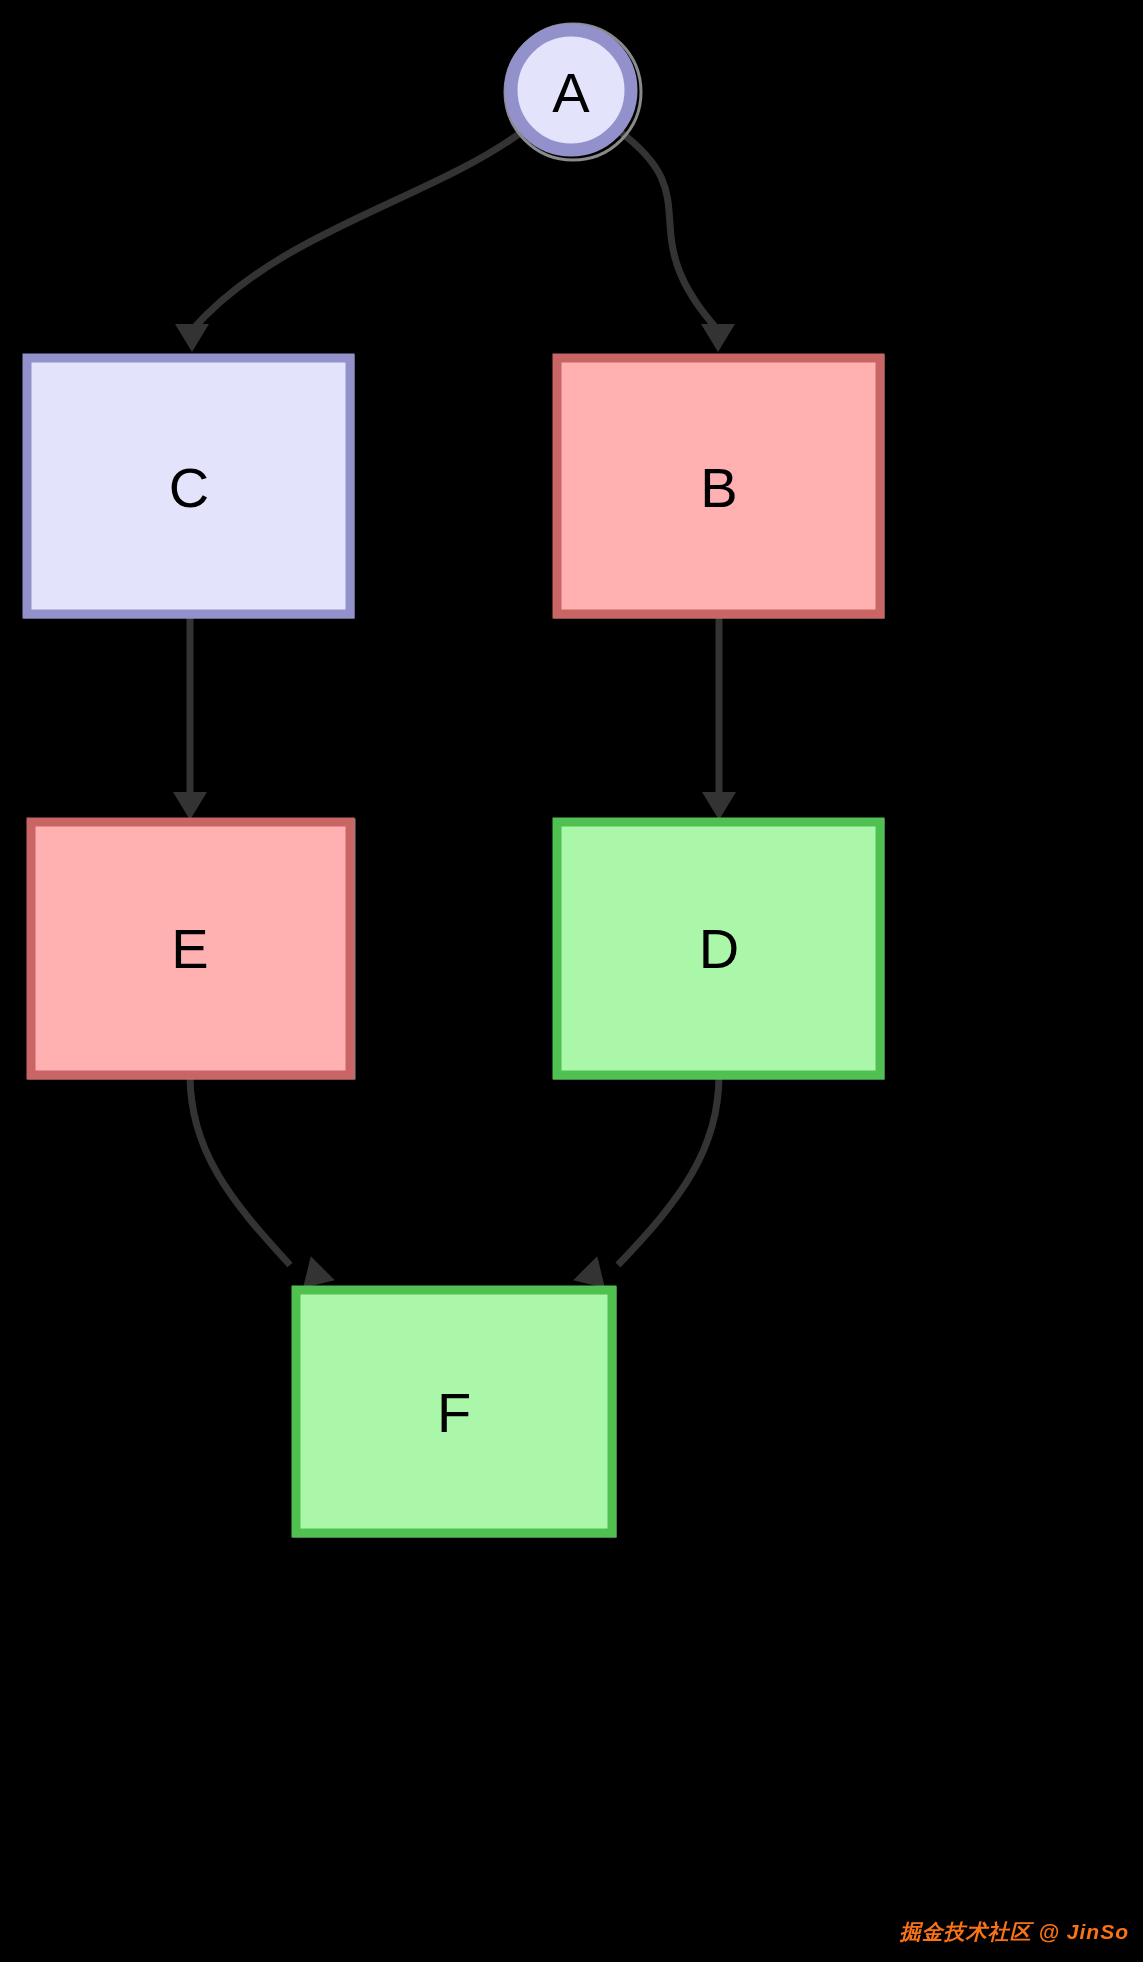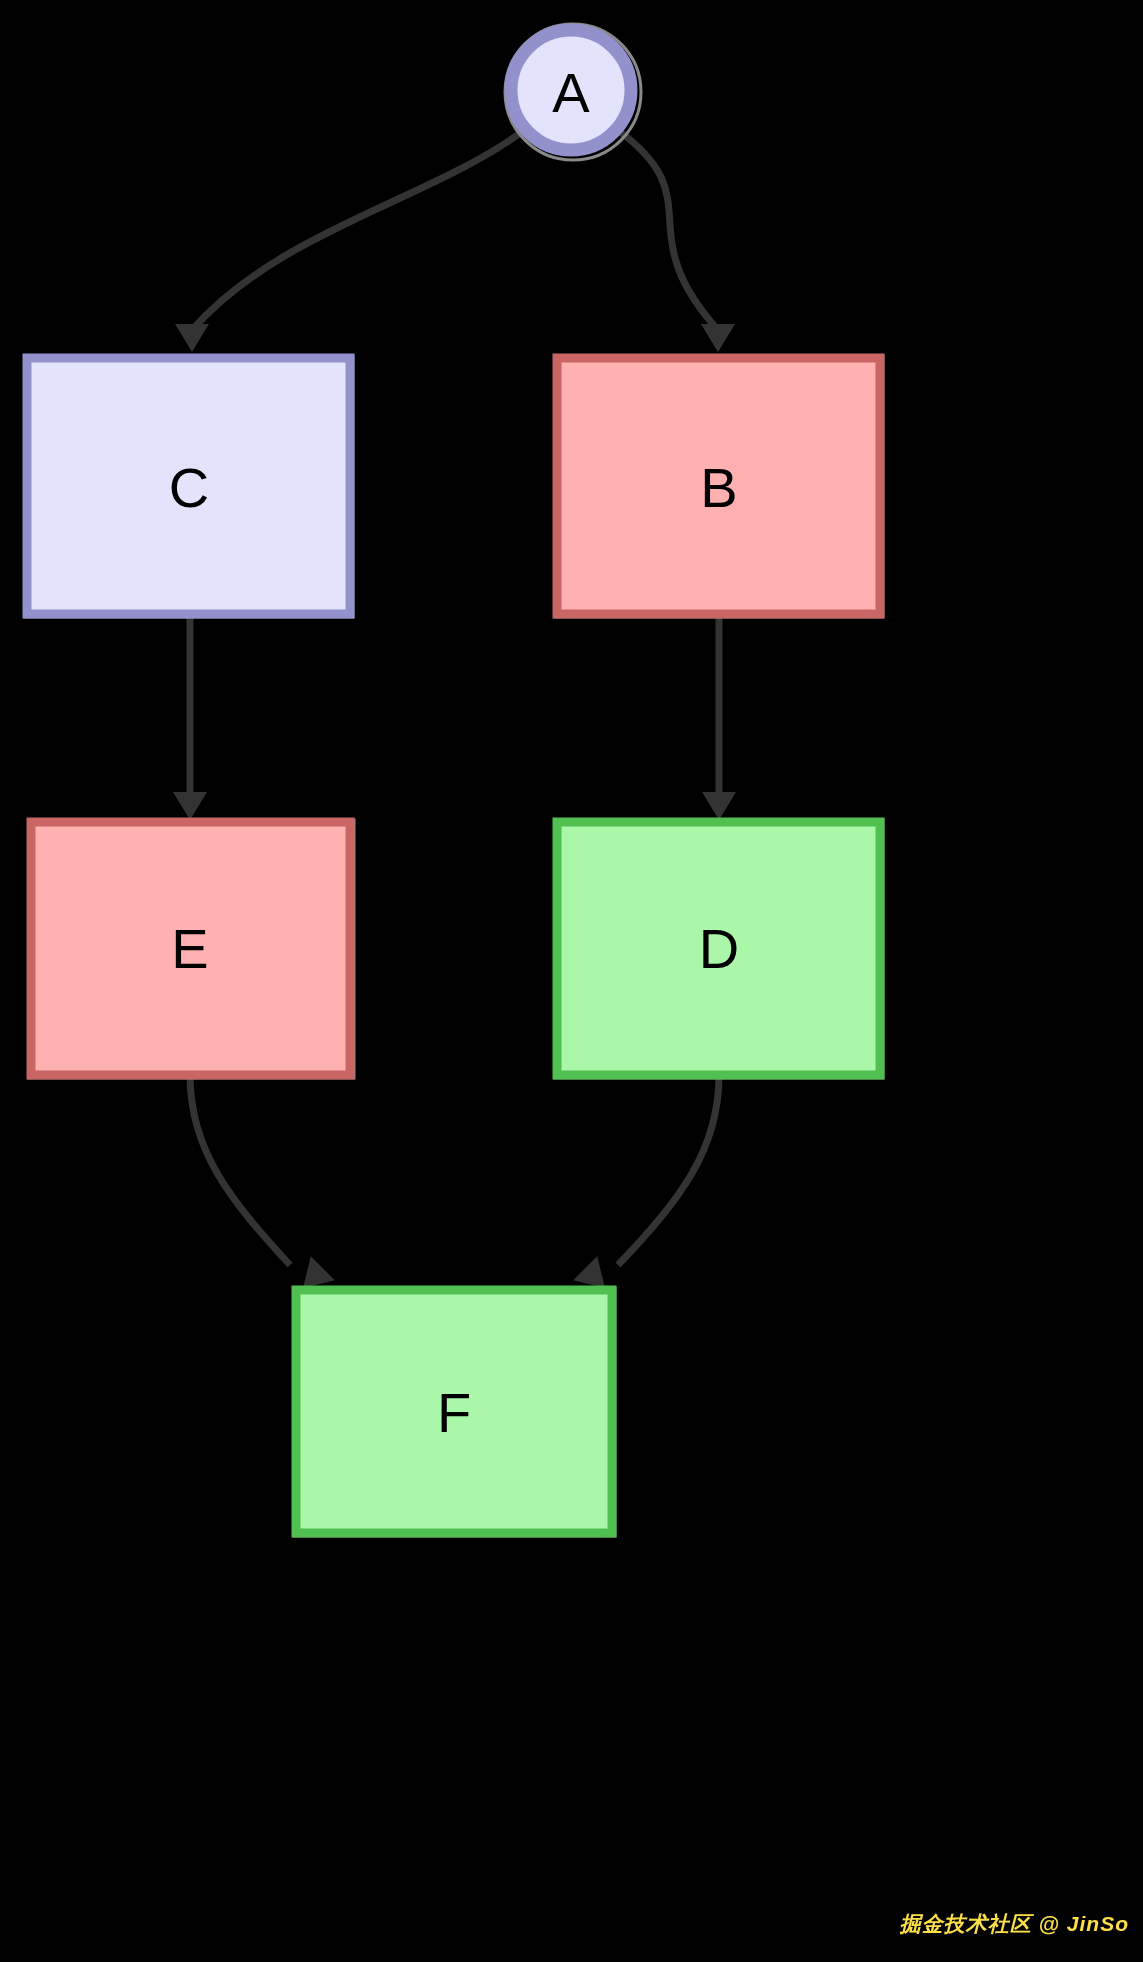--- a/index.html
+++ b/index.html
@@ -43,26 +43,26 @@
     stroke: none;
   }
   .node-shadow {
     fill: none;
     stroke: #8a8a8a;
     stroke-width: 3;
   }
   .watermark {
     position: absolute;
     right: 14px;
-    bottom: 24px;
+    bottom: 16px;
     font-family: "Liberation Sans", sans-serif;
     font-size: 21px;
     font-style: italic;
     font-weight: bold;
-    color: #fde047;
+    color: #f97316;
     letter-spacing: 1px;
     white-space: nowrap;
     user-select: none;
   }
 </style>
 </head>
 <body>
 
 <div id="diagram-root">
 

